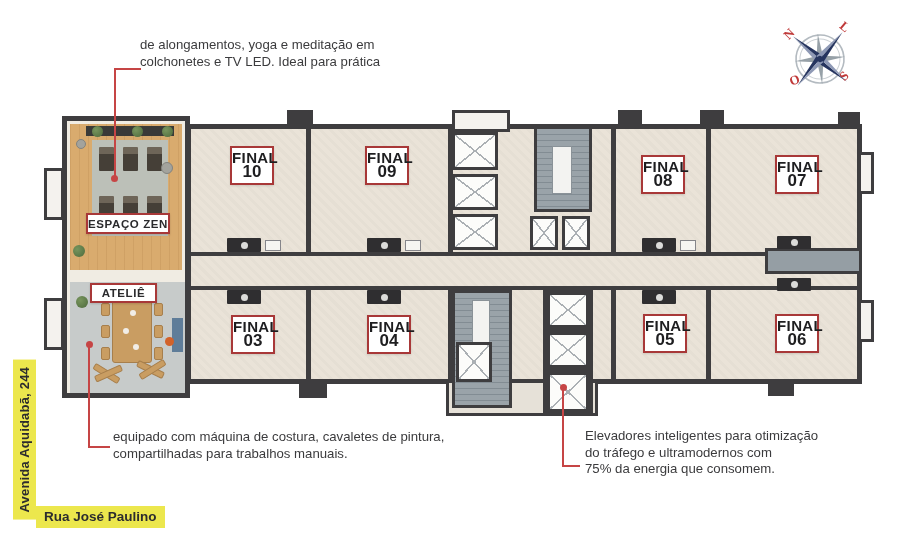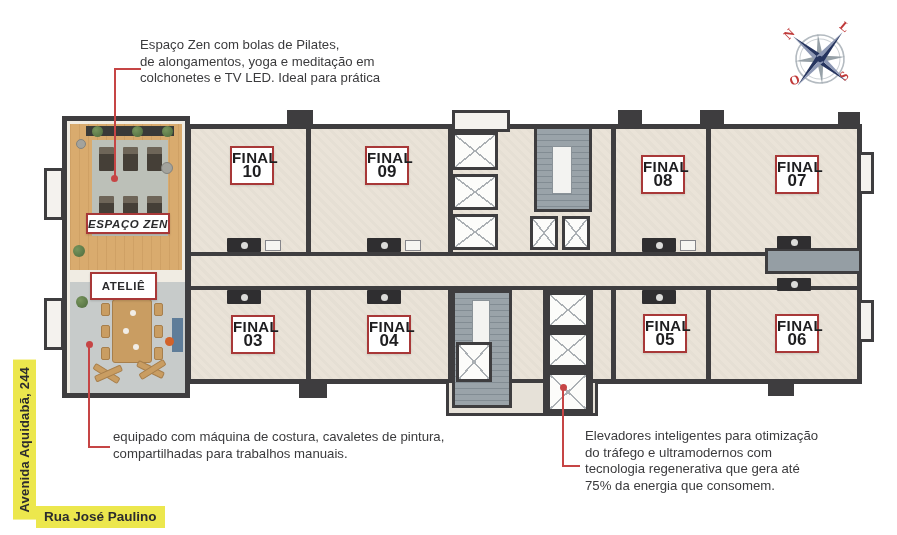--- a/index.html
+++ b/index.html
@@ -141,21 +141,21 @@
 <div class="abs mat-area" style="left:92px;top:140px;width:76px;height:96px;"></div>
 <div class="abs mat" style="left:99px;top:147px;width:15px;height:24px;"></div>
 <div class="abs mat" style="left:123px;top:147px;width:15px;height:24px;"></div>
 <div class="abs mat" style="left:147px;top:147px;width:15px;height:24px;"></div>
 <div class="abs mat" style="left:99px;top:196px;width:15px;height:24px;"></div>
 <div class="abs mat" style="left:123px;top:196px;width:15px;height:24px;"></div>
 <div class="abs mat" style="left:147px;top:196px;width:15px;height:24px;"></div>
 <div class="abs stool" style="left:76px;top:139px;width:10px;height:10px;"></div>
 <div class="abs stool" style="left:161px;top:162px;width:12px;height:12px;"></div>
 <div class="abs plant" style="left:73px;top:245px;width:12px;height:12px;"></div>
-<div class="abs room-label" style="left:86px;top:213px;width:84px;height:21px;font-style:italic;">
+<div class="abs room-label" style="left:86px;top:213px;width:84px;height:21px;">
     <span>ESPAÇO ZEN</span>
   </div>
 
 <div class="abs atelieroom" style="left:70px;top:282px;width:115px;height:111px;"></div>
 <div class="abs plant" style="left:76px;top:296px;width:12px;height:12px;"></div>
 <div class="abs table" style="left:112px;top:299px;width:40px;height:64px;">
   <span class="plate" style="left:17px;top:10px;"></span>
   <span class="plate" style="left:10px;top:28px;"></span>
   <span class="plate" style="left:20px;top:44px;"></span>
 </div>
@@ -168,21 +168,21 @@
 <div class="abs" style="left:92px;top:360px;width:30px;height:26px;">
   <span class="easel-leg" style="top:10px;left:0;transform:rotate(32deg);"></span>
   <span class="easel-leg" style="top:10px;left:2px;transform:rotate(-24deg);"></span>
 </div>
 <div class="abs" style="left:136px;top:356px;width:30px;height:26px;">
   <span class="easel-leg" style="top:10px;left:0;transform:rotate(26deg);"></span>
   <span class="easel-leg" style="top:10px;left:2px;transform:rotate(-32deg);"></span>
 </div>
 <div class="abs shelf" style="left:172px;top:318px;width:11px;height:34px;"></div>
 <div class="abs orange" style="left:165px;top:337px;width:9px;height:9px;"></div>
-<div class="abs room-label" style="left:90px;top:272px;width:67px;height:28px;">
+<div class="abs room-label" style="left:90px;top:283px;width:67px;height:20px;">
     <span>ATELIÊ</span>
   </div>
 
 <div class="abs unit-label" style="left:230px;top:146px;">
   <span class="fp">FINAL</span>
   <span class="fn">10</span>
 </div>
 <div class="abs unit-label" style="left:365px;top:146px;">
   <span class="fp">FINAL</span>
   <span class="fn">09</span>
@@ -218,32 +218,30 @@
 
 <div class="abs ldot" style="left:86px;top:341px;"></div>
 <div class="abs leader" style="left:88px;top:346px;width:2px;height:102px;"></div>
 <div class="abs leader" style="left:88px;top:446px;width:22px;height:2px;"></div>
 
 <div class="abs ldot" style="left:560px;top:384px;"></div>
 <div class="abs leader" style="left:562px;top:389px;width:2px;height:78px;"></div>
 <div class="abs leader" style="left:562px;top:465px;width:18px;height:2px;"></div>
 
 <div class="abs note" style="left:140px;top:37px;">
-  <div>Espaço Zen com bolas de Pilates,</div>
   <div>de alongamentos, yoga e meditação em</div>
   <div>colchonetes e TV LED. Ideal para prática</div>
 </div>
 <div class="abs note" style="left:113px;top:429px;">
   <div>equipado com máquina de costura, cavaletes de pintura,</div>
   <div>compartilhadas para trabalhos manuais.</div>
 </div>
 <div class="abs note" style="left:585px;top:428px;">
   <div>Elevadores inteligentes para otimização</div>
   <div>do tráfego e ultramodernos com</div>
-  <div>tecnologia regenerativa que gera até</div>
   <div>75% da energia que consomem.</div>
 </div>
 
 <div class="abs street-v"><span>Avenida Aquidabã, 244</span></div>
 <div class="abs street-h"><span>Rua José Paulino</span></div>
 
 <svg class="abs" style="left:777px;top:14px;" width="86" height="86" viewBox="0 0 86 86">
   <g transform="rotate(-50 43 45)">
     <circle cx="43" cy="45" r="24" fill="none" stroke="#b3bac0" stroke-width="1.6"></circle>
     <circle cx="43" cy="45" r="20" fill="none" stroke="#ccd1d5" stroke-width="1"></circle>

